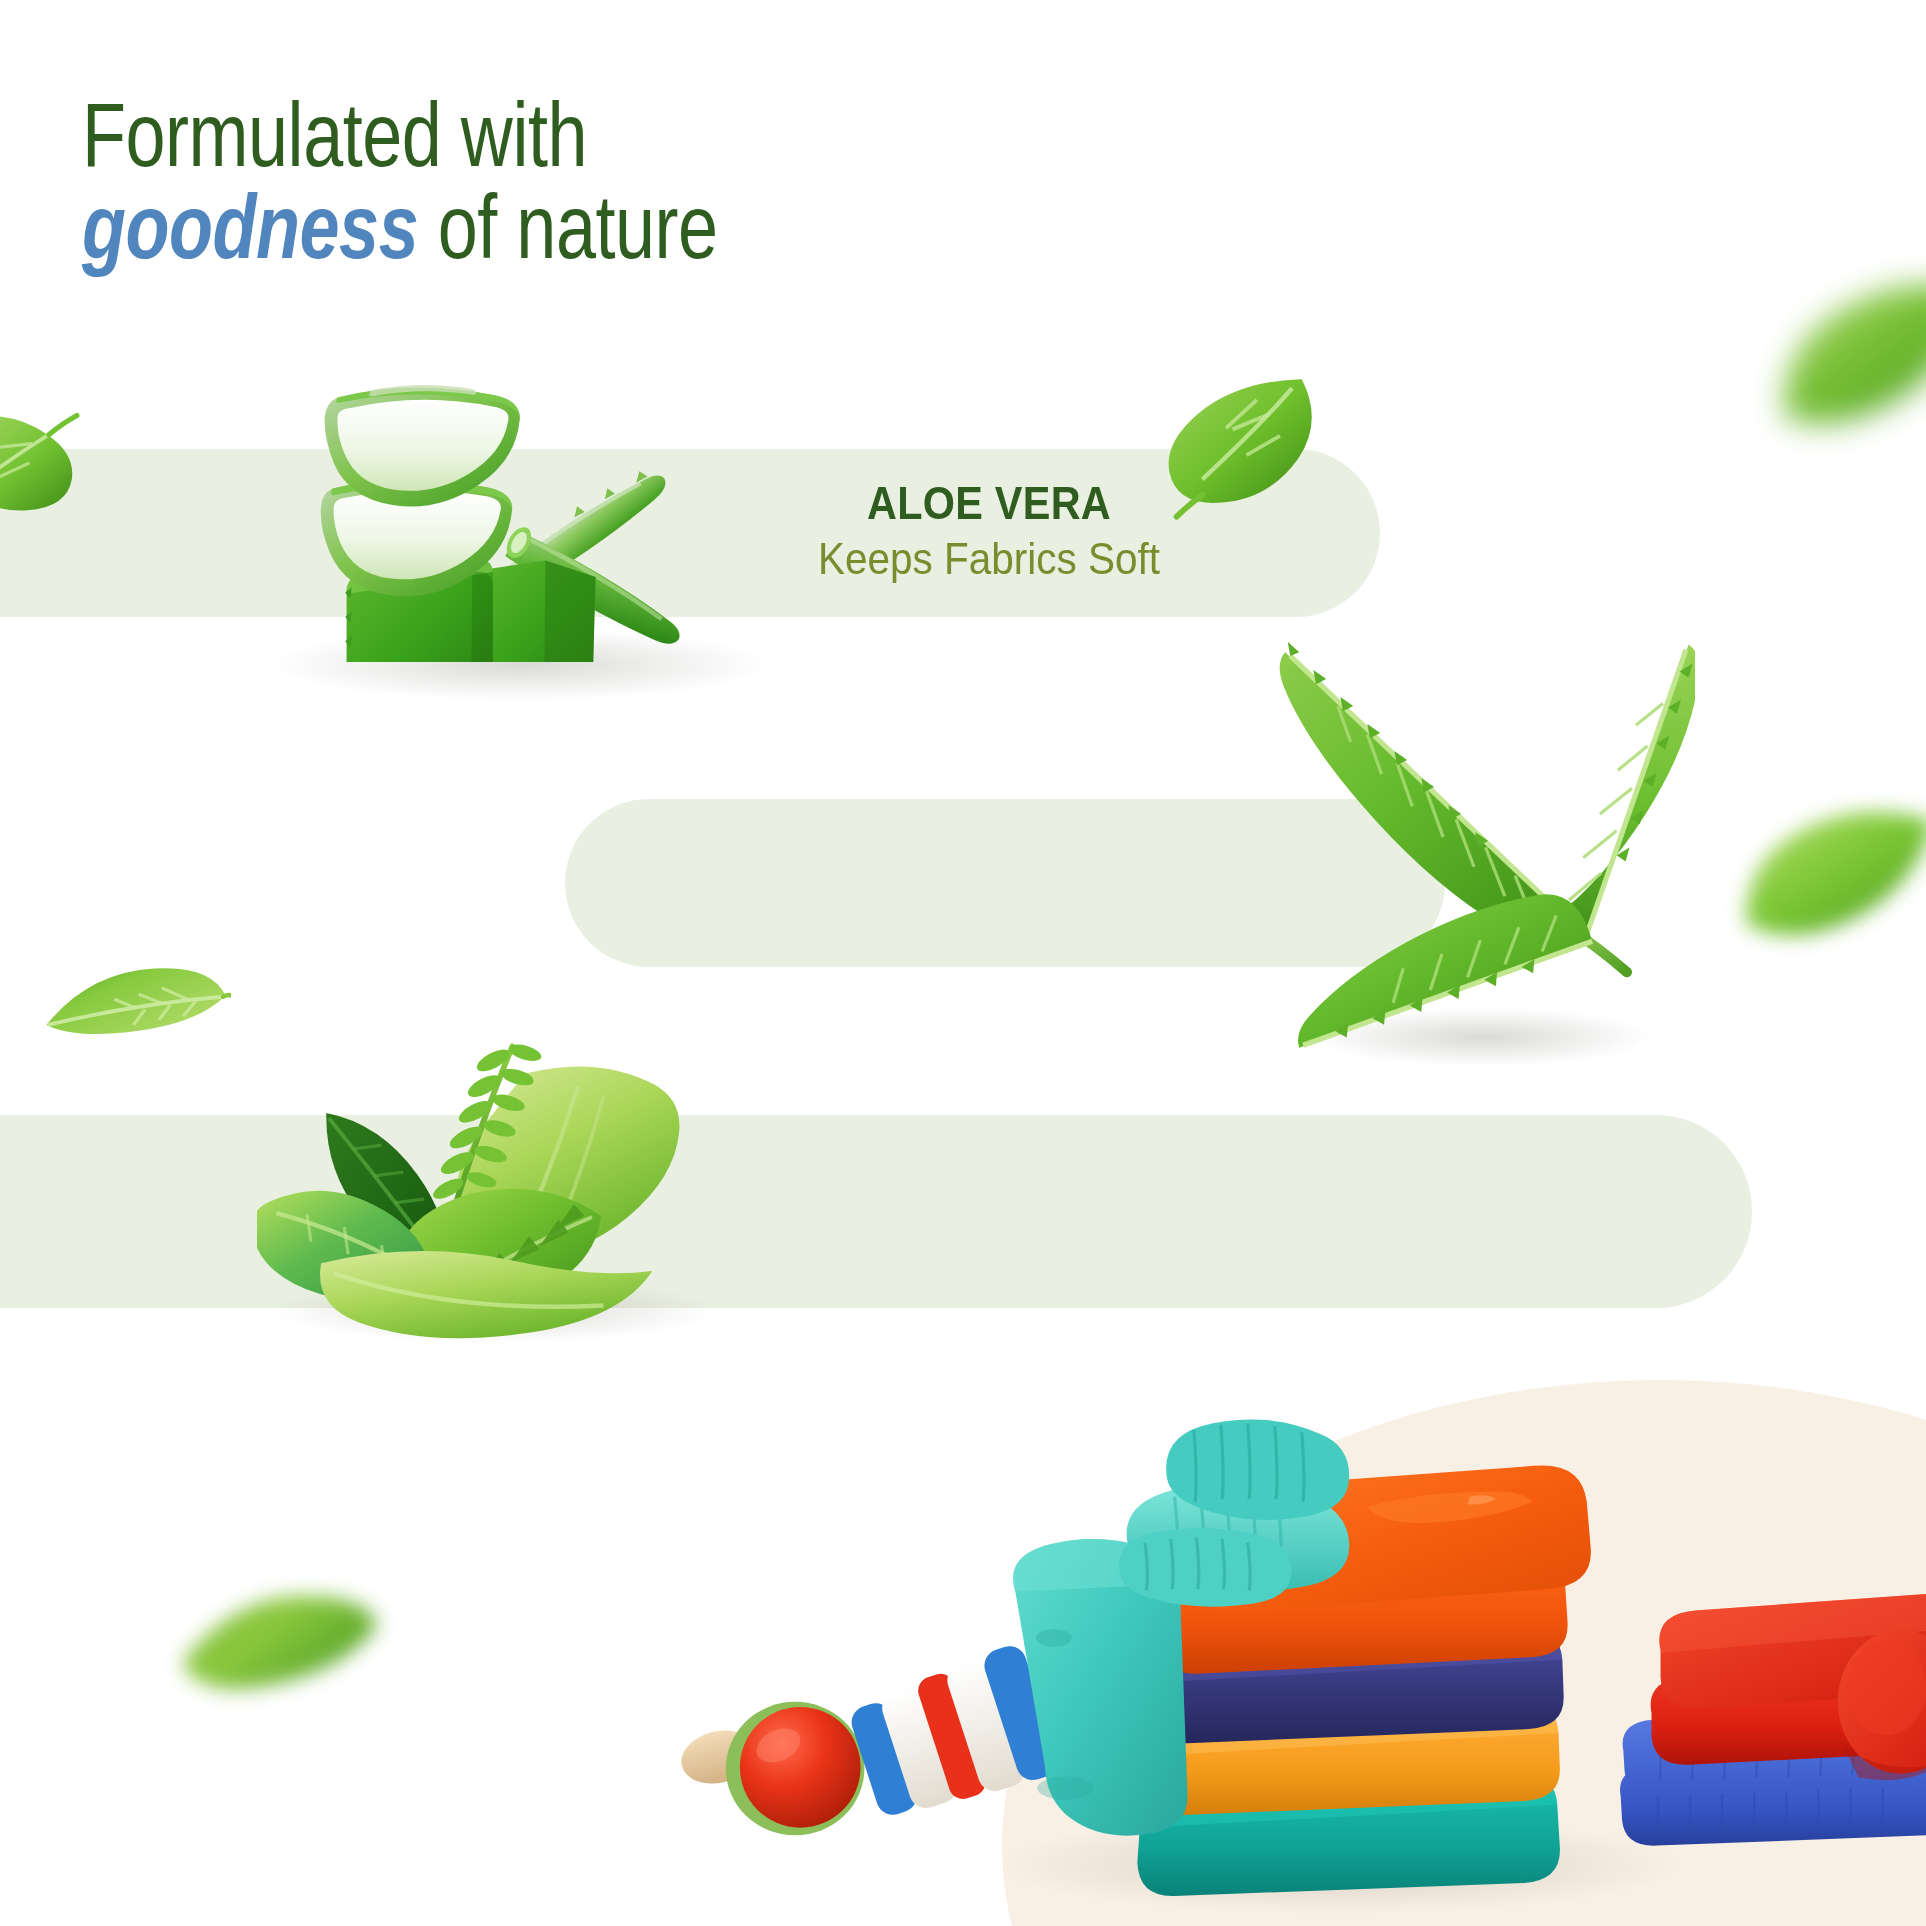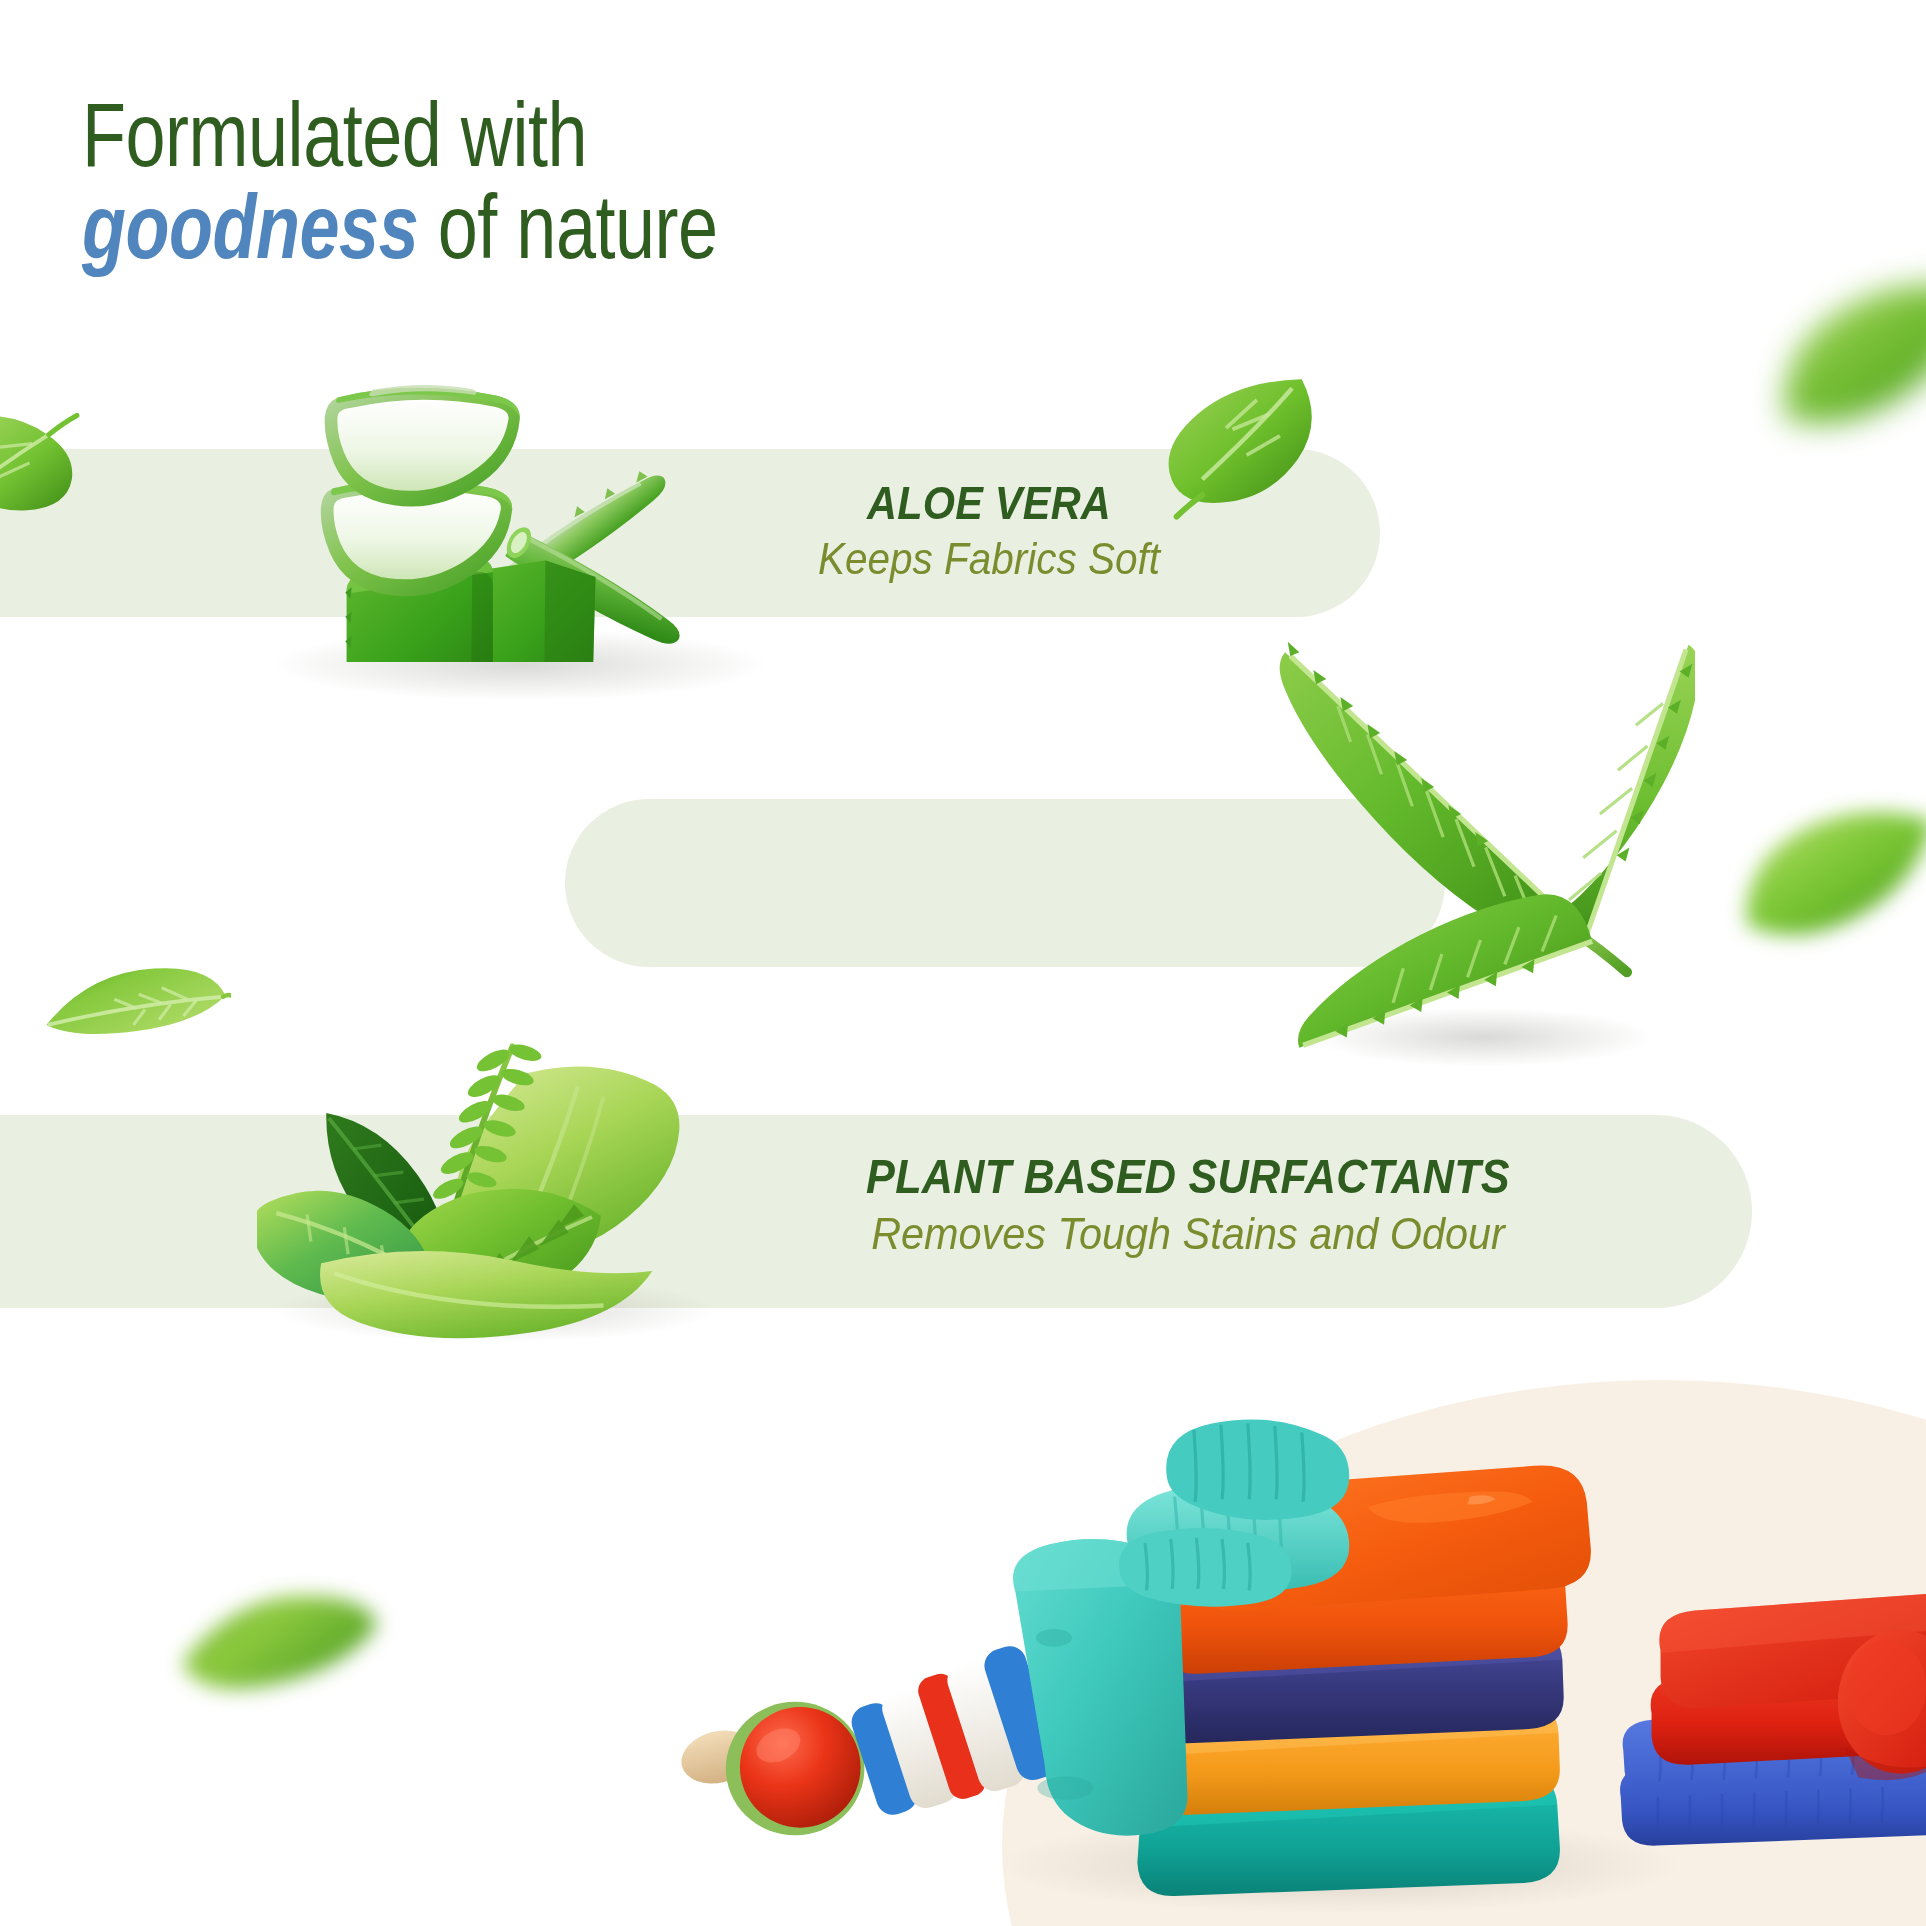--- a/index.html
+++ b/index.html
@@ -34,21 +34,21 @@
   
   .bar {
     position:absolute;
     background:#e9efe1;
     z-index:5;
   }
   .bar-1 { left:-39px;  top:449px;  width:1419px; height:168px; border-radius:0 84px 84px 0; }
   .bar-2 { left:565px;  top:799px; width:880px; height:168px; border-radius:84px; }
   .bar-3 { left:-39px;  top:1115px; width:1791px; height:193px; border-radius:0 96px 96px 0; }
 
-  .bar-text { position:absolute; z-index:20; text-align:center;font-style:italic; }
+  .bar-text { position:absolute; z-index:20; text-align:center; }
   .bar-title {
     font-weight:700;
     color:#2f5d20;
     letter-spacing:0.3px;
     white-space:nowrap;
     transform:scaleX(.90);
   }
   .bar-sub {
     color:#7b8c2e;
     white-space:nowrap;
@@ -339,24 +339,20 @@
       </defs>
       <path d="M2 92 q66 -82 168 -88 q88 -6 112 42 q-44 44 -142 56 q-94 12 -138 -10 z" fill="url(#lfE)"></path>
       <path d="M278 48 q-130 10 -274 44" stroke="#cdeba2" stroke-width="6" fill="none" opacity=".9"></path>
       <path d="M222 52 l-40 -18 M182 58 l-36 -14 M142 66 l-34 -14 M236 54 l-20 24 M196 60 l-18 24 M156 68 l-18 24" stroke="#cdeba2" stroke-width="5" fill="none" opacity=".75"></path>
       <path d="M278 48 q8 -4 12 -2" stroke="#86c93e" stroke-width="7" fill="none" stroke-linecap="round"></path>
     </svg>
   </div>
 
   <div class="bar bar-3"></div>
 
-  <div class="bar-text t3">
-    <div class="bar-title">PLANT BASED SURFACTANTS</div>
-    <div class="bar-sub">Removes Tough Stains and Odour</div>
-  </div>
 
   <div class="shadow-ellipse" style="left:276px;top:1278px;width:437px;height:64px;"></div>
   <div class="art" style="left:257px;top:1027px;width:462px;height:321px;z-index:24;">
     <svg viewBox="0 0 720 500" xmlns="http://www.w3.org/2000/svg">
       <defs>
         <linearGradient id="mlDark" x1="0" y1="0" x2="1" y2="1">
           <stop offset="0%" stop-color="#2f7a1c"></stop>
             <stop offset="60%" stop-color="#1f6614"></stop>
             <stop offset="100%" stop-color="#14500d"></stop>
         </linearGradient>

